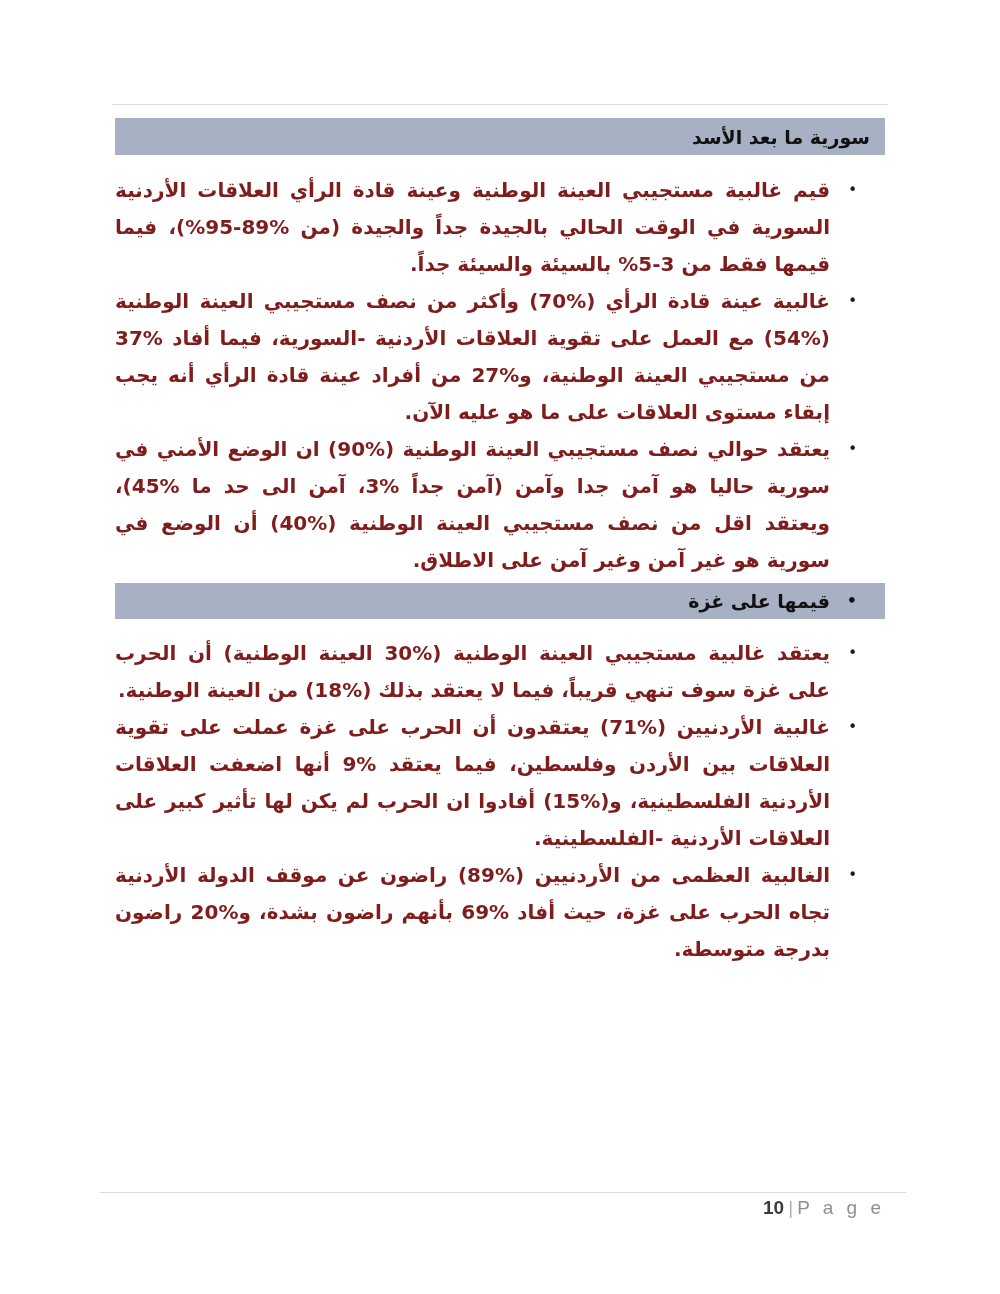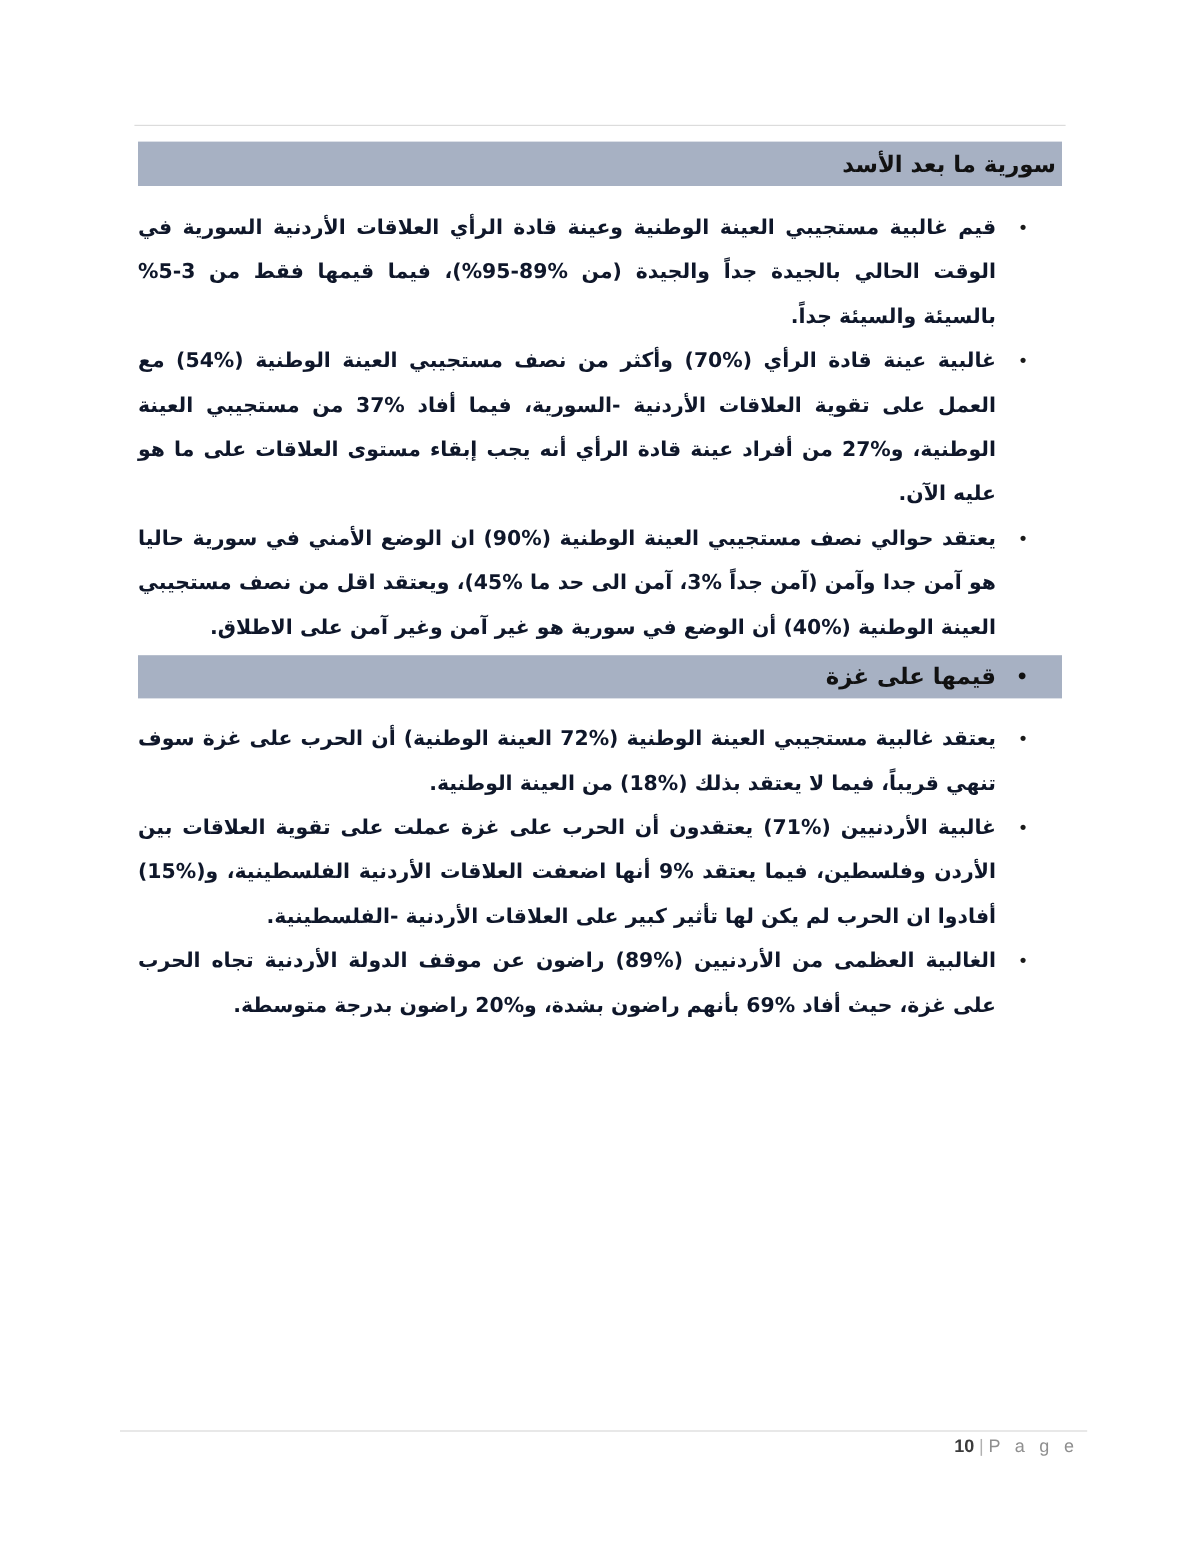--- a/index.html
+++ b/index.html
@@ -31,21 +31,21 @@
 
   .band {
     background: #a7b1c3;
     height: 37px;
     display: flex;
     align-items: center;
     justify-content: flex-start; 
     font-size: 19px;
     font-weight: bold;
     color: #111111;
-    padding-right: 5px;
+    padding-right: 15px;
     position: relative;
   }
   .band.banded-bullet {
     height: 36px;
     padding-right: 55px;
   }
   .band .band-bullet {
     position: absolute;
     right: 28px;
     top: 50%;
@@ -64,43 +64,43 @@
   }
   .bullet-item .bullet {
     position: absolute;
     right: 28px;
     top: 0;
     line-height: 37px;
     font-size: 15px;
   }
   .bullet-item .bullet-text {
     display: block;
-    font-size: 17px;
+    font-size: 20px;
     font-weight: bold;
     line-height: 37px;
     text-align: justify;
-    color: #0f172a;
+    color: #7f1d1d;
   }
 
   .band.second-band { margin-top: 4px; }
 
   .footer-rule {
     position: absolute;
     left: 100px;
     top: 1192px;
     width: 806px;
     border-top: 1px solid #d9d9d9;
   }
   .footer {
     position: absolute;
     top: 1197px;
-    right: 101px;
+    right: 115px;
     direction: ltr;
     font-family: "Liberation Sans", "DejaVu Sans", sans-serif;
-    font-size: 15px;
+    font-size: 19px;
     white-space: nowrap;
   }
   .footer .page-num { color: #3b3b3b; font-weight: bold; }
   .footer .page-sep { color: #b0b0b0; padding: 0 4px; }
   .footer .page-label { color: #8f8f8f; letter-spacing: 4px; }
 </style>
 </head>
 <body>
 
 <div class="top-rule"></div>
@@ -127,21 +127,21 @@
   </div>
 
   <div class="band banded-bullet second-band">
     <span class="band-bullet">•</span>
     <span>قيمها على غزة</span>
   </div>
 
   <div class="bullet-list second">
     <div class="bullet-item">
       <span class="bullet">•</span>
-      <span class="bullet-text">يعتقد غالبية مستجيبي العينة الوطنية (%72 العينة الوطنية) أن الحرب على غزة سوف تنهي قريباً، فيما لا يعتقد بذلك (%18) من العينة الوطنية.</span>
+      <span class="bullet-text">يعتقد غالبية مستجيبي العينة الوطنية (%30 العينة الوطنية) أن الحرب على غزة سوف تنهي قريباً، فيما لا يعتقد بذلك (%18) من العينة الوطنية.</span>
     </div>
     <div class="bullet-item">
       <span class="bullet">•</span>
       <span class="bullet-text">غالبية الأردنيين (%71) يعتقدون أن الحرب على غزة عملت على تقوية العلاقات بين الأردن وفلسطين، فيما يعتقد %9 أنها اضعفت العلاقات الأردنية الفلسطينية، و(%15) أفادوا ان الحرب لم يكن لها تأثير كبير على العلاقات الأردنية -الفلسطينية.</span>
     </div>
     <div class="bullet-item">
       <span class="bullet">•</span>
       <span class="bullet-text">الغالبية العظمى من الأردنيين (%89) راضون عن موقف الدولة الأردنية تجاه الحرب على غزة، حيث أفاد %69 بأنهم راضون بشدة، و%20 راضون بدرجة متوسطة.</span>
     </div>
   </div>

